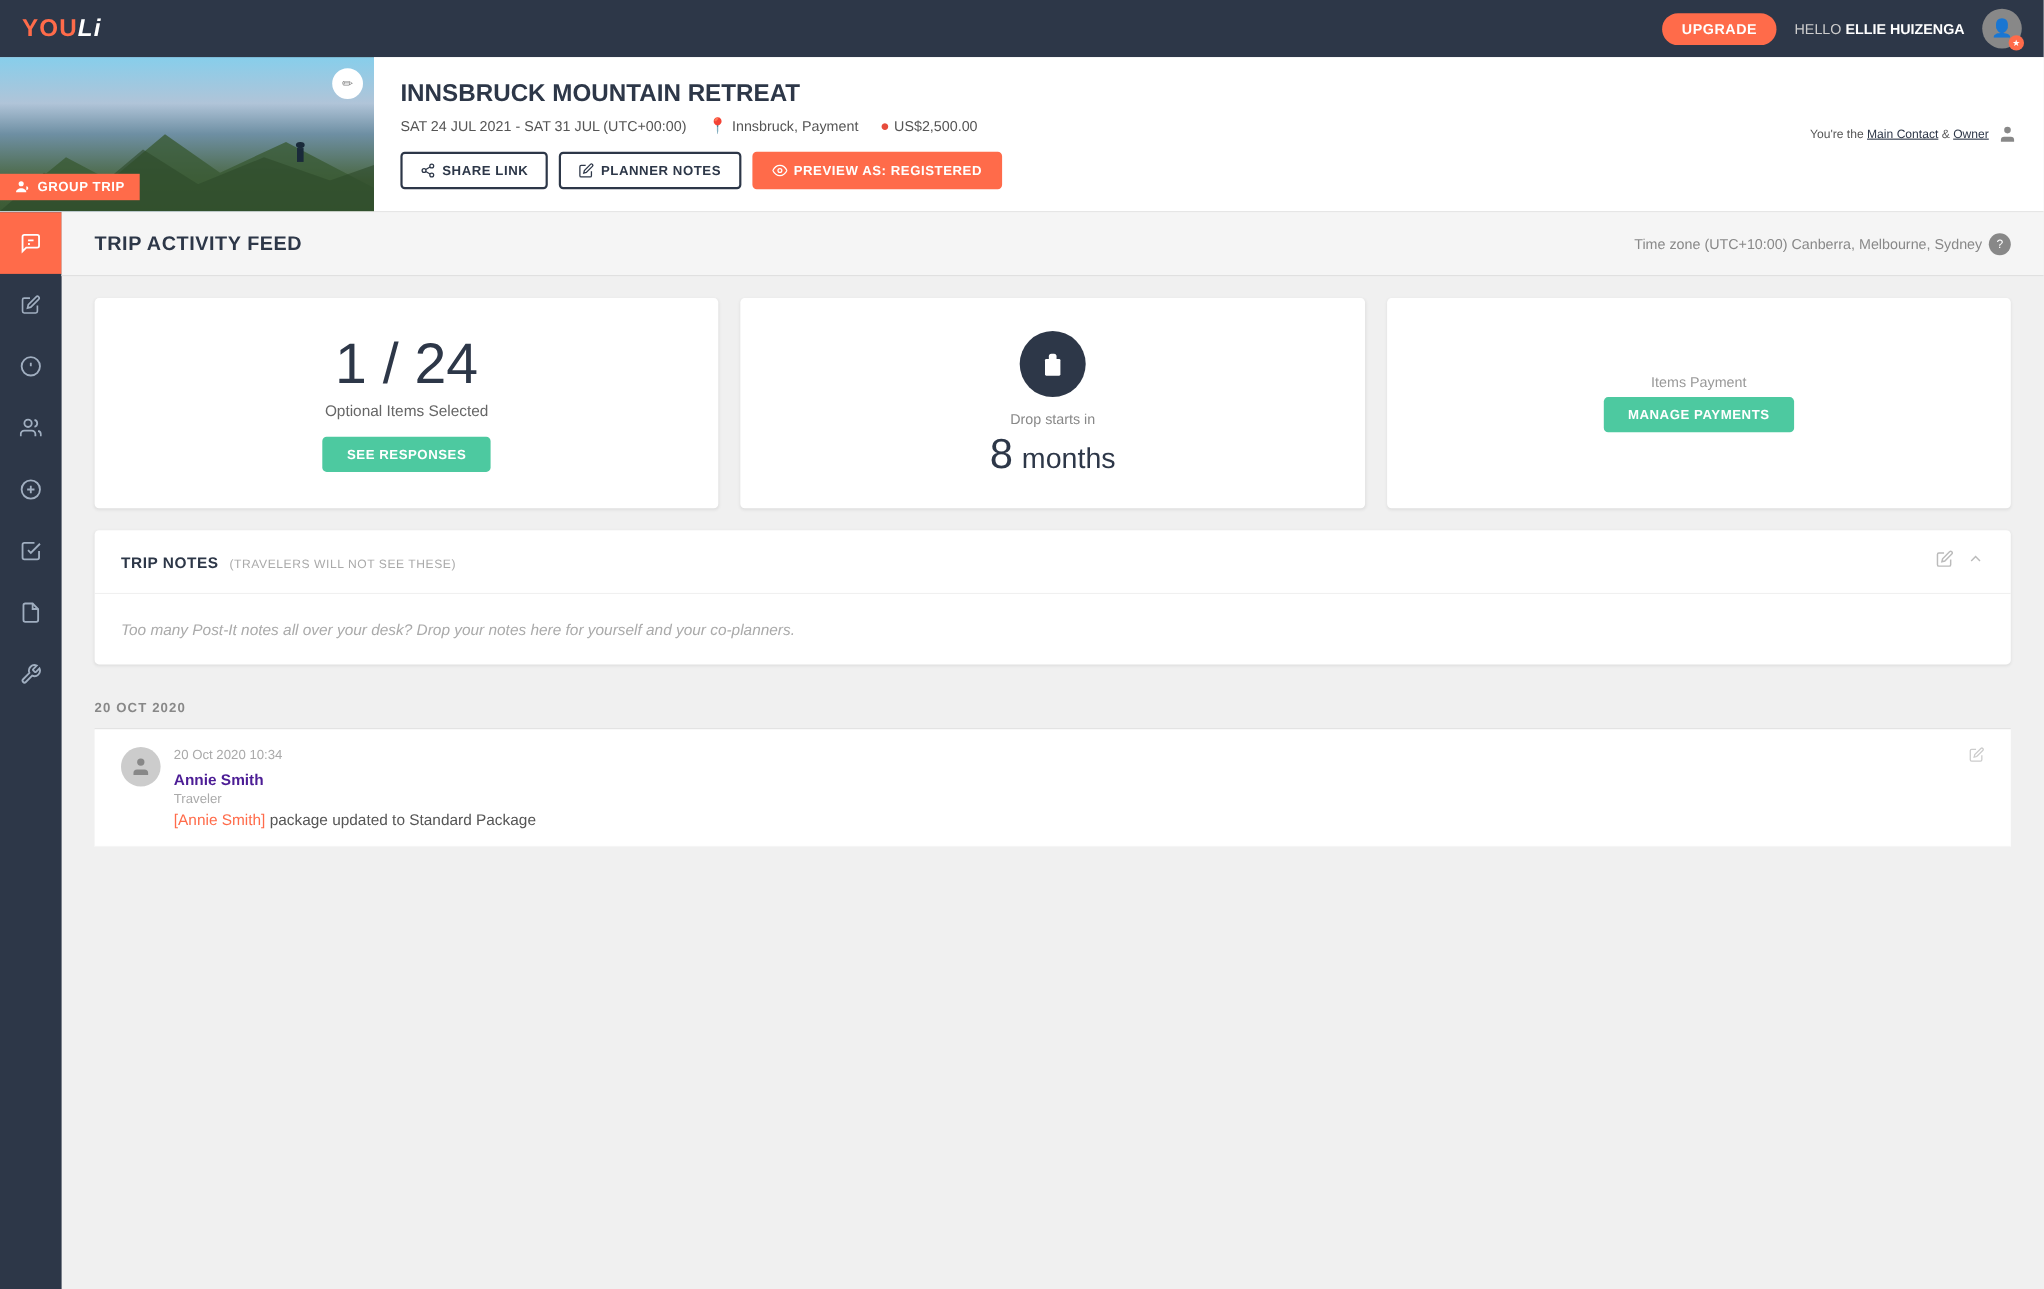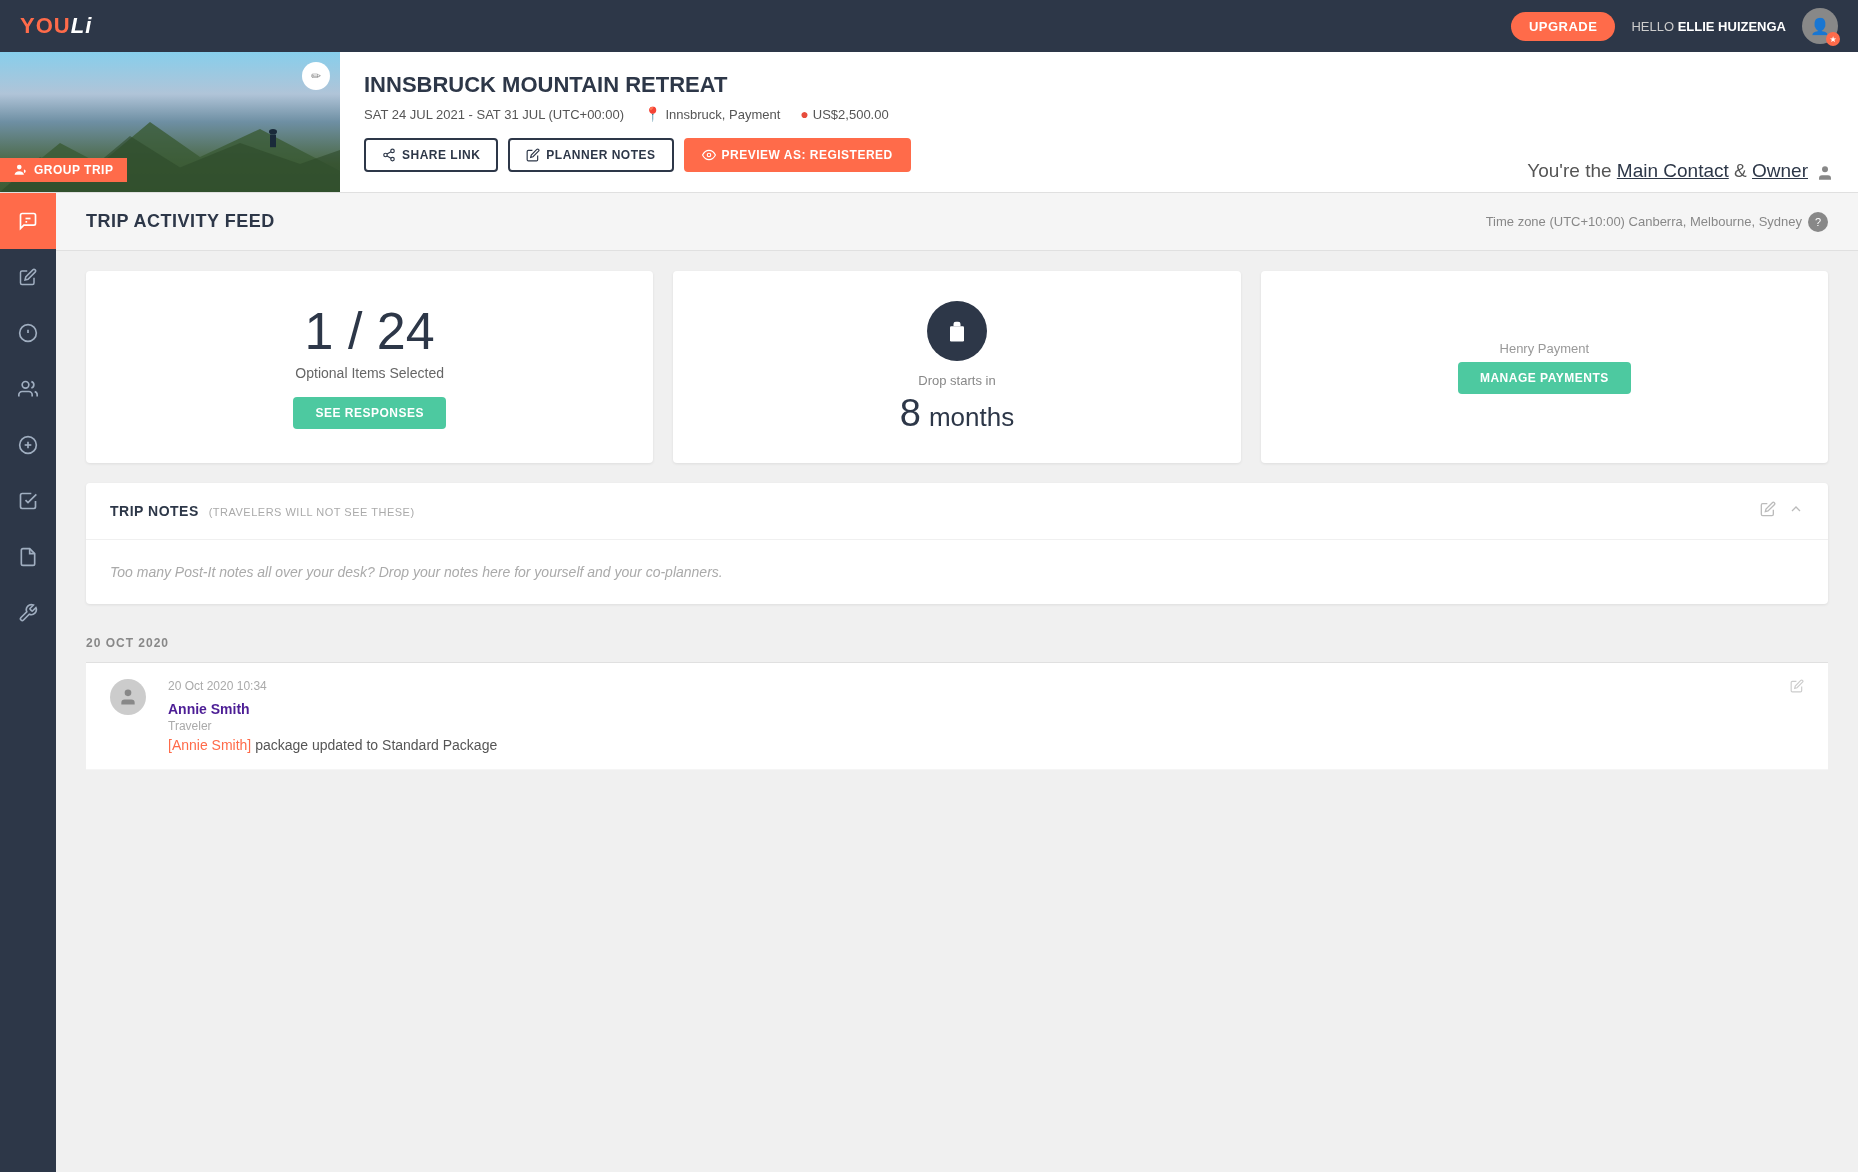--- a/index.html
+++ b/index.html
@@ -179,24 +179,24 @@
     }
     .action-btn-preview {
       background: #ff6b4a;
       border-color: #ff6b4a;
       color: white;
       align-items: flex-end;
     }
     .trip-contact-info {
       text-align: right;
       padding: 10px 24px;
-      font-size: 19px;
+      font-size: 11px;
       color: #555;
       display: flex;
-      align-items: flex-end;
+      align-items: center;
       gap: 8px;
     }
     .contact-link { color: #2d3748; text-decoration: underline; cursor: pointer; }
 
     
     .main-layout {
       display: flex;
       min-height: calc(100vh - 52px - 120px);
     }
 
@@ -404,21 +404,21 @@
       font-weight: bold;
       color: #888;
       letter-spacing: 1px;
       border-bottom: 1px solid #e0e0e0;
     }
     .activity-item {
       background: white;
       padding: 16px 24px;
       display: flex;
       align-items: flex-start;
-      gap: 22px;
+      gap: 12px;
       border-bottom: 1px solid #f5f5f5;
     }
     .activity-avatar {
       width: 36px;
       height: 36px;
       border-radius: 50%;
       background: #ccc;
       display: flex;
       align-items: center;
       justify-content: center;
@@ -634,21 +634,21 @@
             </svg>
         </div>
         <div class="stat-sub">Drop starts in</div>
         <div style="display:flex;align-items:baseline;gap:8px;">
           <span class="trip-starts-number">8</span>
           <span class="trip-starts-unit">months</span>
         </div>
       </div>
 
       <div class="stat-card">
-        <div class="last-payment-label">Henry Payment</div>
+        <div class="last-payment-label">Items Payment</div>
         <button class="stat-btn">MANAGE PAYMENTS</button>
       </div>
     </div>
 
     <div class="section-card">
       <div class="section-header">
         <div>
           <span class="section-title">TRIP NOTES</span>
           <span class="section-subtitle">(TRAVELERS WILL NOT SEE THESE)</span>
         </div>

